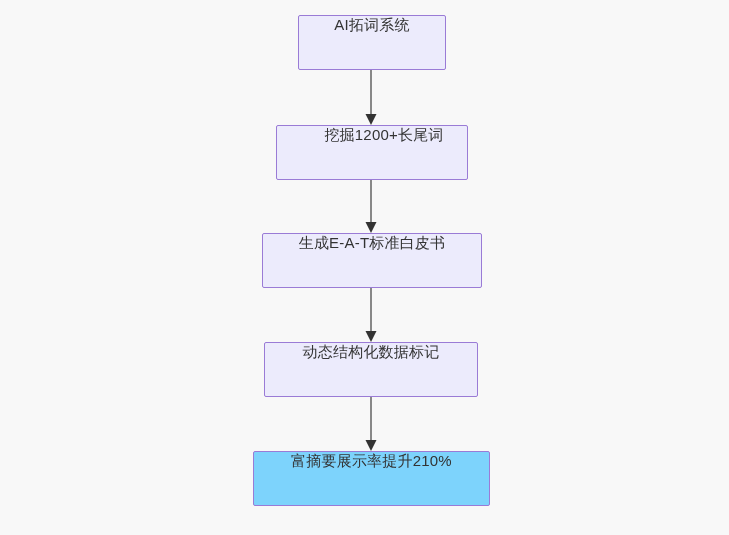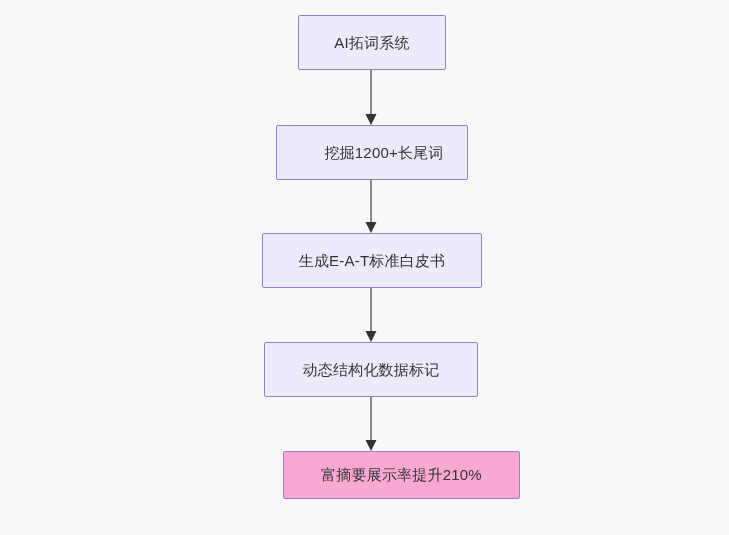--- a/index.html
+++ b/index.html
@@ -18,21 +18,20 @@
     width: 729px;
     height: 535px;
   }
   .node {
     position: absolute;
     box-sizing: border-box;
     background: #ecebfc;
     border: 1.5px solid #9a7bd6;
     border-radius: 2px;
     display: flex;
-    align-items: center;
     justify-content: center;
   }
   .node-label {
     font-size: 15px;
     color: #333333;
     line-height: 1.2;
     letter-spacing: 0.2px;
     white-space: nowrap;
     text-align: center;
   }
@@ -86,17 +85,17 @@
   </div>
 
   <div class="node" style="left: 262px; top: 233px; width: 220px; height: 55px; background: rgb(236, 235, 252); border-color: rgb(154, 123, 214); color: rgb(51, 51, 51);">
     <span class="node-label">生成E-A-T标准白皮书</span>
   </div>
 
   <div class="node" style="left: 264px; top: 342px; width: 214px; height: 55px; background: rgb(236, 235, 252); border-color: rgb(154, 123, 214); color: rgb(51, 51, 51);">
     <span class="node-label">动态结构化数据标记</span>
   </div>
 
-  <div class="node" style="left: 253px; top: 451px; width: 237px; height: 48px; background: #f9a8d4; border-color: rgb(154, 123, 214); color: rgb(51, 51, 51); margin-left: 30px;">
+  <div class="node" style="left: 253px; top: 451px; width: 237px; height: 55px; background: #7dd3fc; border-color: rgb(154, 123, 214); color: rgb(51, 51, 51);">
     <span class="node-label">富摘要展示率提升210%</span>
   </div>
 
 </div>
 
 </body></html>

